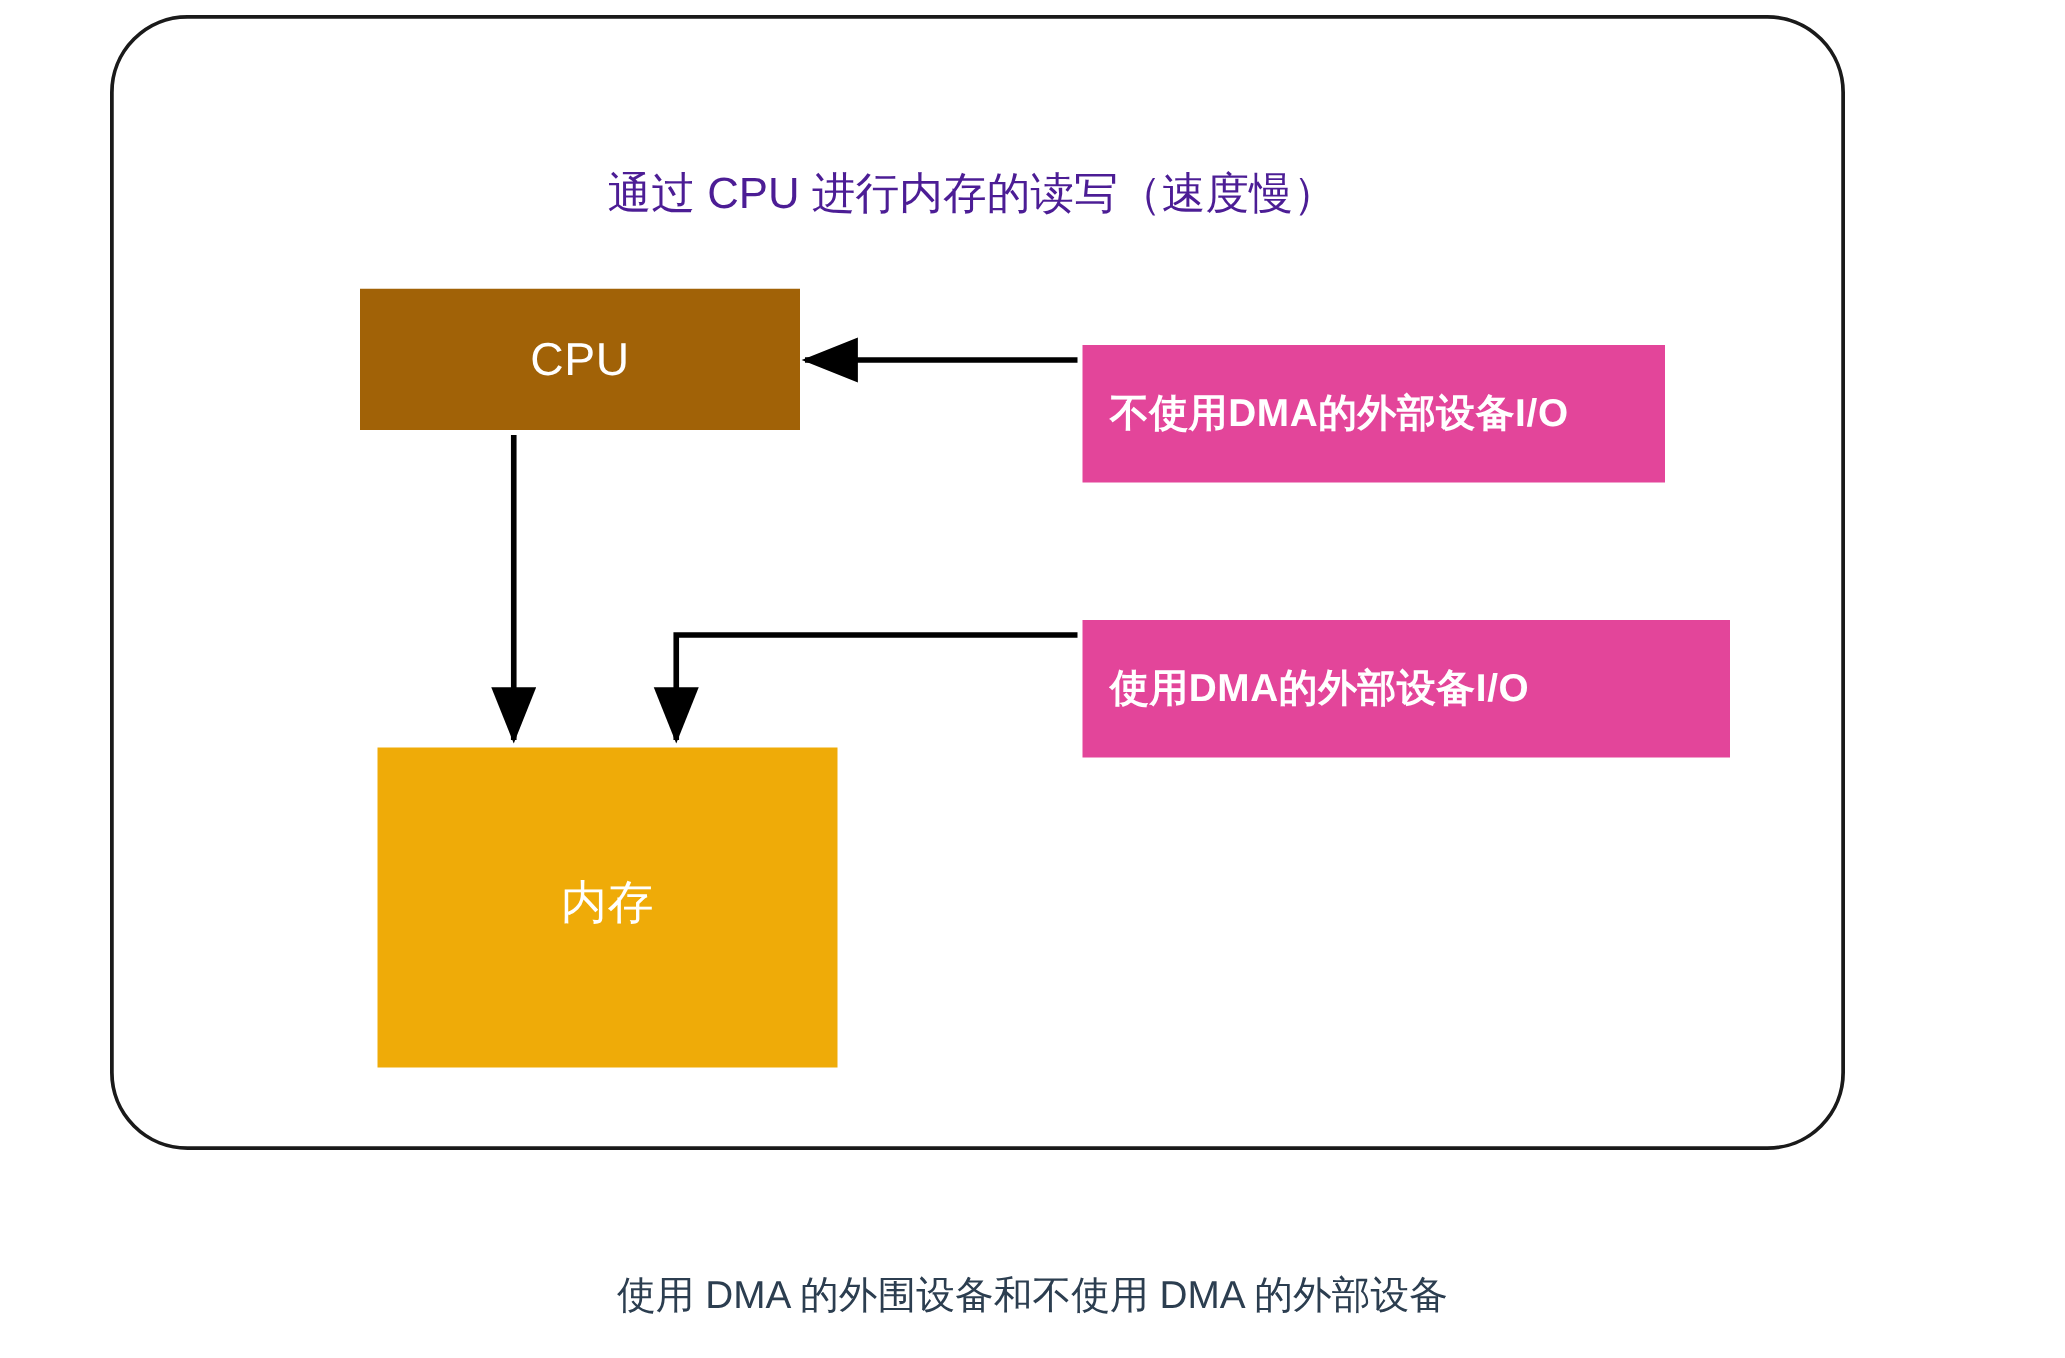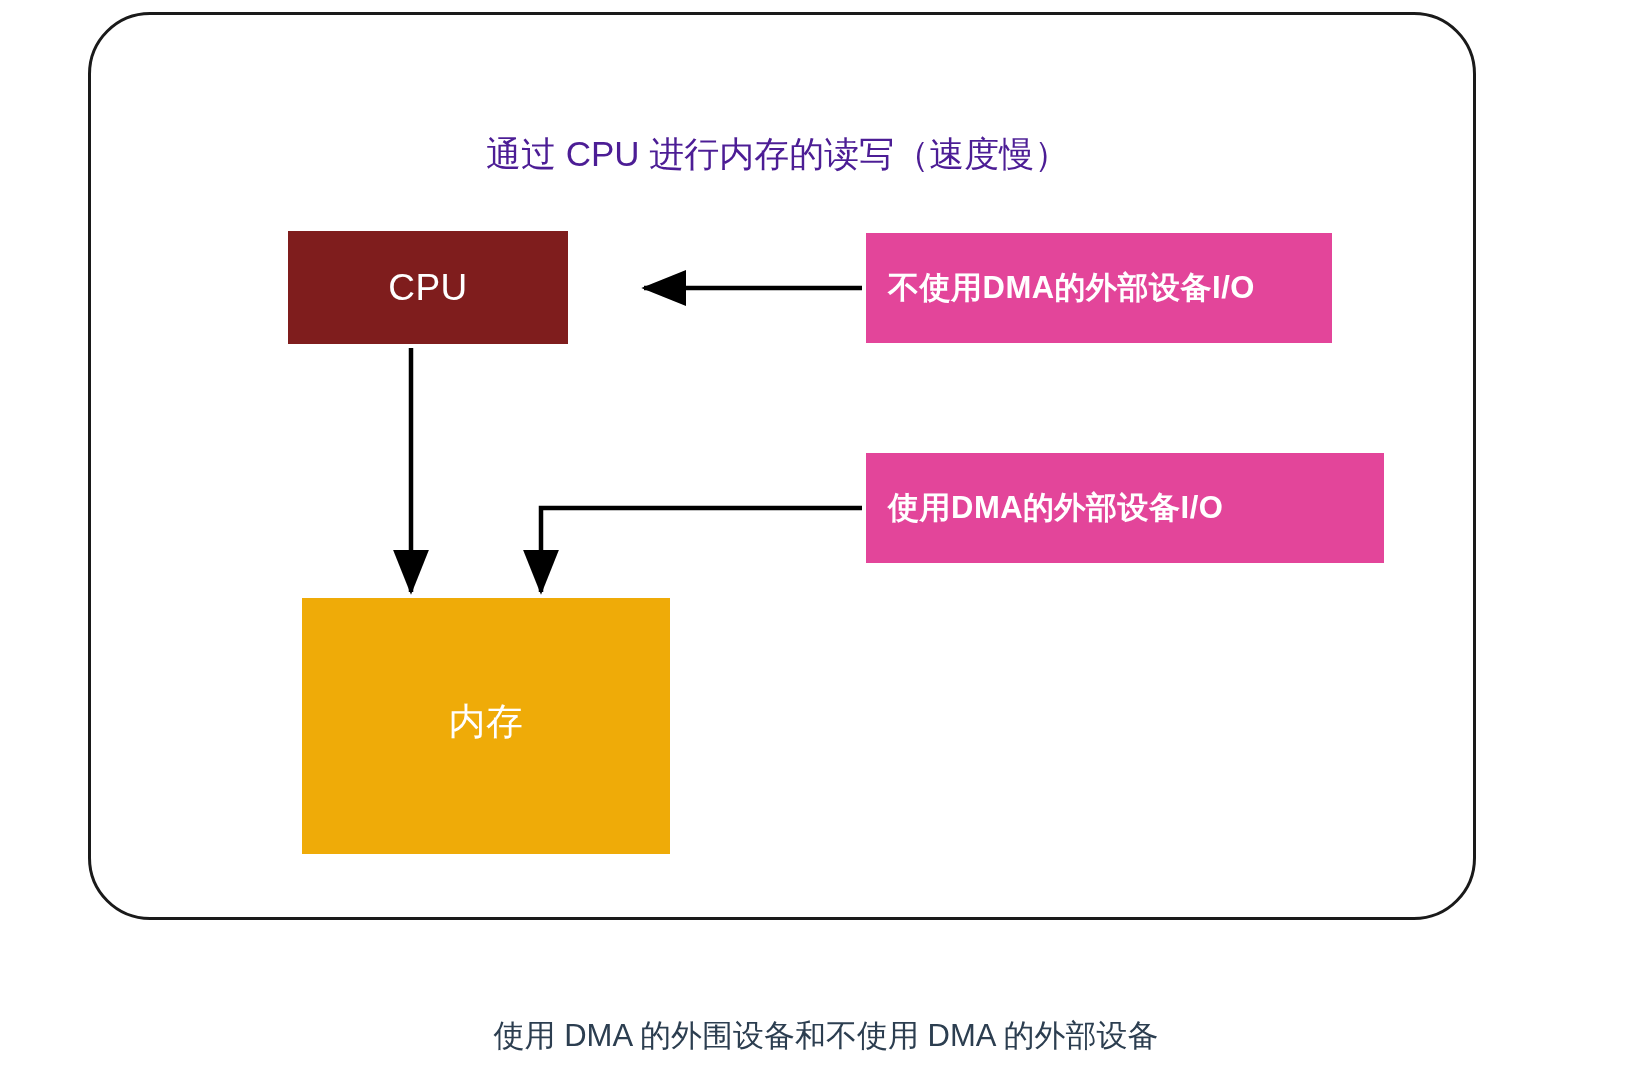--- a/index.html
+++ b/index.html
@@ -42,23 +42,23 @@
     display: flex;
     align-items: center;
     justify-content: center;
     color: #ffffff;
     letter-spacing: 0.5px;
   }
 
   .node-cpu {
     left: 288px;
     top: 231px;
-    width: 280px;
+    width: 352px;
     height: 113px;
-    background: #7f1d1d;
+    background: #a16207;
     font-size: 37px;
     font-weight: 400;
   }
 
   .node-mem {
     left: 302px;
     top: 598px;
     width: 368px;
     height: 256px;
     background: #efab08;
@@ -67,20 +67,21 @@
     
     padding-bottom: 8px;
   }
 
   .node-pink {
     background: #e3459a;
     font-size: 31px;
     font-weight: bold;
     justify-content: flex-start;
     padding-left: 22px;
+    margin-top: 43px;
   }
 
   .node-pink-1 {
     left: 866px;
     top: 233px;
     width: 466px;
     height: 110px;
   }
 
   .node-pink-2 {

